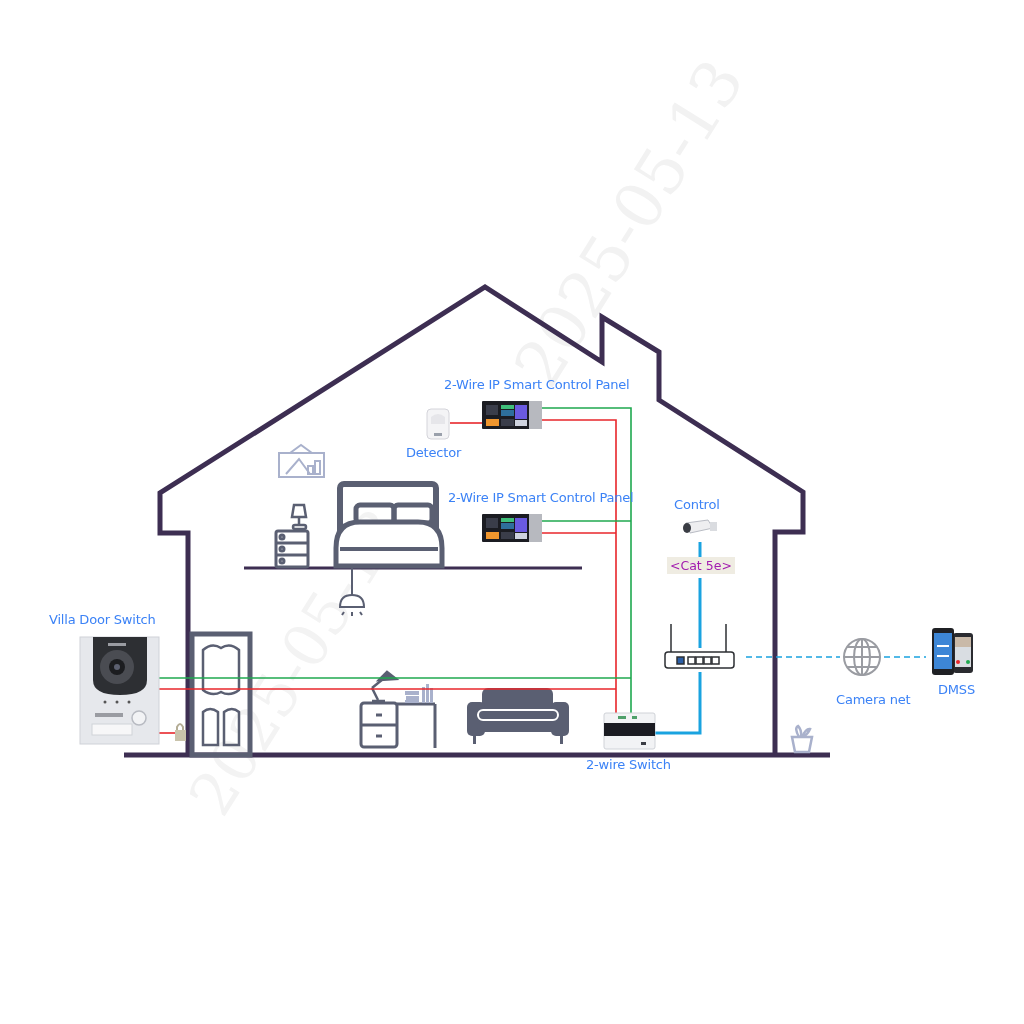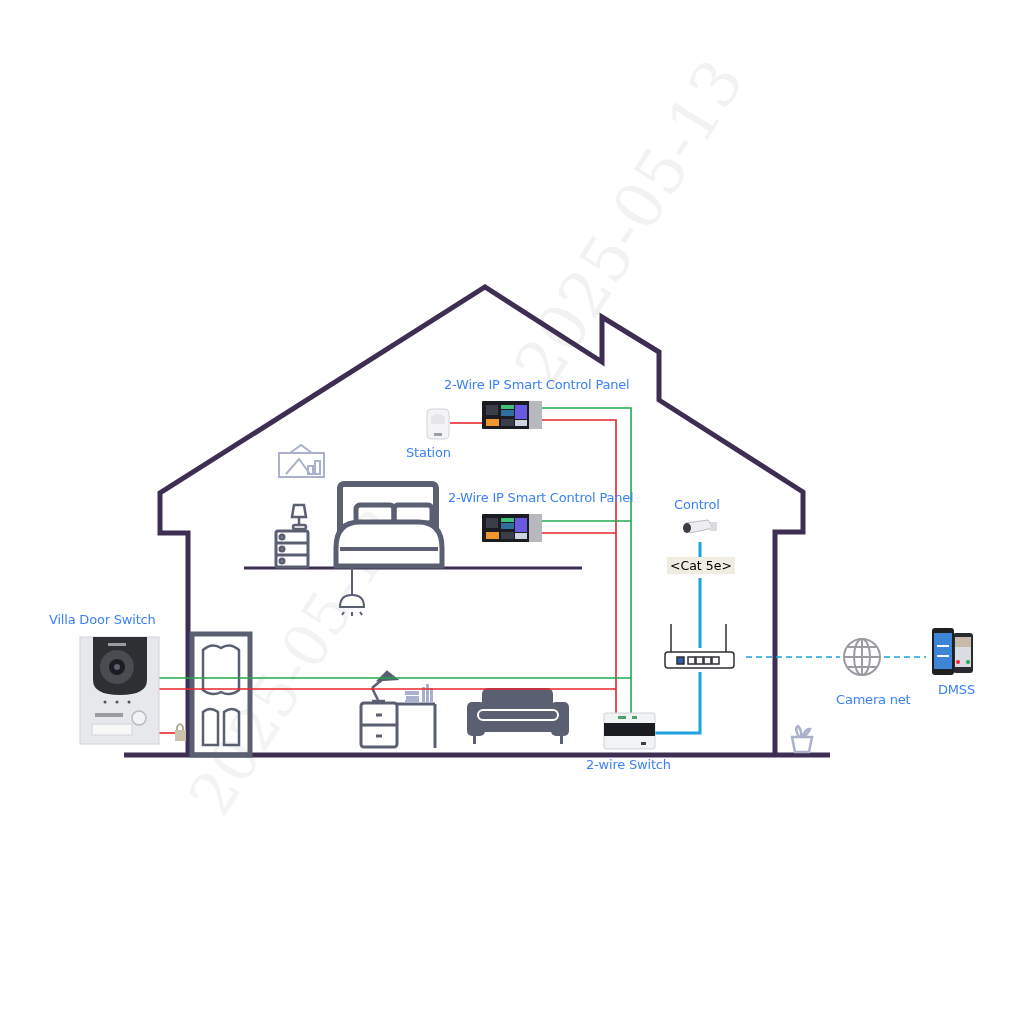--- a/index.html
+++ b/index.html
@@ -1,21 +1,21 @@
 <!DOCTYPE html>
 <html><head>
 <meta charset="utf-8">
 <style>
   html, body { margin: 0; padding: 0; background: #ffffff; }
   body { width: 1024px; height: 1024px; position: relative; overflow: hidden;
          font-family: "DejaVu Sans", sans-serif; }
   #stage { position: absolute; left: 0; top: 0; width: 1024px; height: 1024px; }
   .lbl { position: absolute; font-size: 13px; color: #3b82f6; white-space: nowrap;
          font-family: "DejaVu Sans", sans-serif; letter-spacing: -0.2px; }
-  .cat { position: absolute; font-size: 12.5px; color: #000000; background: #efece2;
+  .cat { position: absolute; font-size: 12.5px; color: #a21caf; background: #efece2;
          padding: 1px 3px; white-space: nowrap; font-family: "DejaVu Sans", sans-serif; }
   .watermark { position: absolute; left: 500px; top: 360px; font-size: 64px; color: #f2f2f2;
                transform: rotate(-58deg); transform-origin: left top; white-space: nowrap;
                font-family: "DejaVu Serif", serif; pointer-events: none; }
   .watermark2 { position: absolute; left: 175px; top: 790px; font-size: 60px; color: #f3f3f3;
                transform: rotate(-58deg); transform-origin: left top; white-space: nowrap;
                font-family: "DejaVu Serif", serif; pointer-events: none; }
 </style>
 </head>
 <body>
@@ -231,21 +231,21 @@
       <circle cx="958" cy="662" r="2" fill="#e8262b"></circle>
       <circle cx="968" cy="662" r="2" fill="#1fa84f"></circle>
       <rect x="932" y="628" width="22" height="47" rx="3" fill="#1f2024"></rect>
       <rect x="934" y="633" width="18" height="36" fill="#3d86d6"></rect>
       <rect x="937" y="645" width="12" height="2" fill="#ffffff"></rect>
       <rect x="937" y="655" width="12" height="2" fill="#ffffff"></rect>
     </g>
   </svg>
 
   <div class="lbl" style="left:444px; top:377px;">2-Wire IP Smart Control Panel</div>
-  <div class="lbl" style="left:406px; top:445px;">Station</div>
+  <div class="lbl" style="left:406px; top:445px;">Detector</div>
   <div class="lbl" style="left:448px; top:490px;">2-Wire IP Smart Control Panel</div>
   <div class="lbl" style="left:674px; top:497px;">Control</div>
   <div class="cat" style="left:667px; top:557px;">&lt;Cat 5e&gt;</div>
   <div class="lbl" style="left:49px; top:612px;">Villa Door Switch</div>
   <div class="lbl" style="left:586px; top:757px;">2-wire Switch</div>
   <div class="lbl" style="left:836px; top:692px;">Camera net</div>
   <div class="lbl" style="left:938px; top:682px;">DMSS</div>
 </div>
 
 </body></html>

